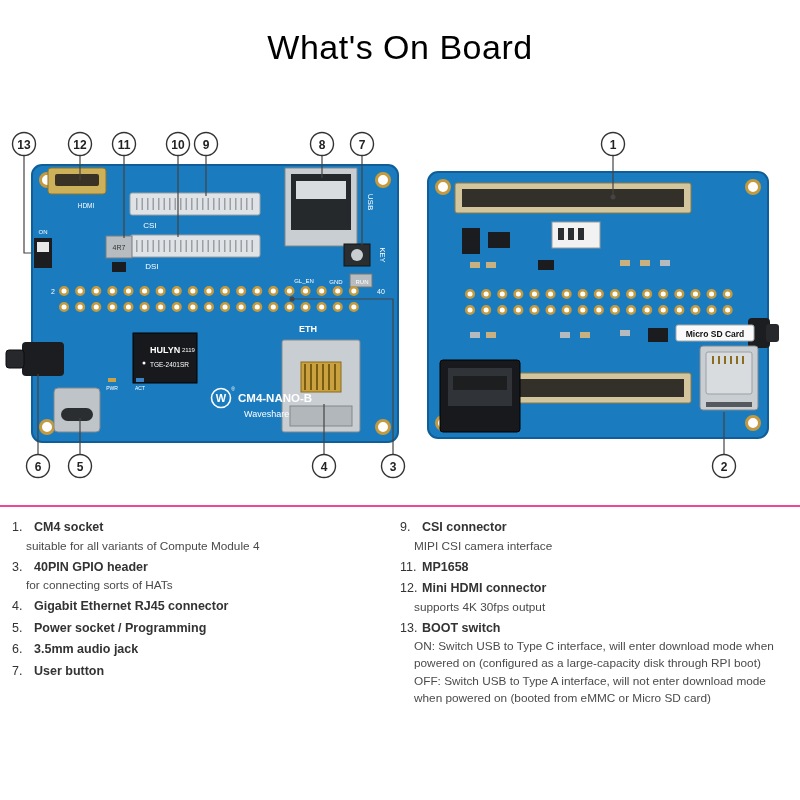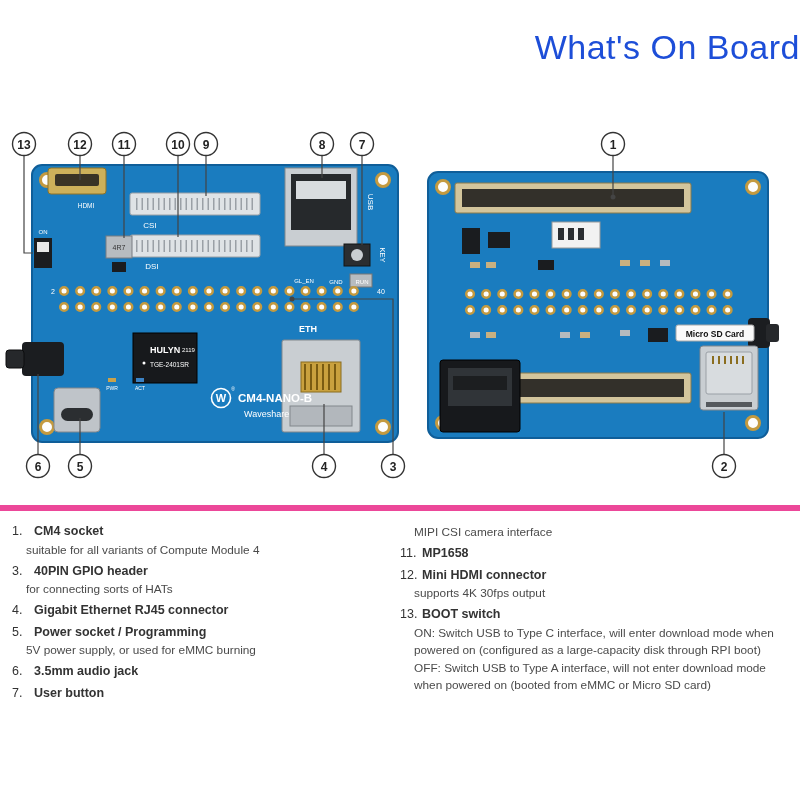--- a/index.html
+++ b/index.html
@@ -1,22 +1,22 @@
 <!DOCTYPE html>
 <html><head>
 <meta charset="utf-8">
 <style>
   html,body{margin:0;padding:0;background:#fff;}
   .page{position:relative;width:800px;height:800px;background:#fff;overflow:hidden;
         font-family:"Liberation Sans",sans-serif;color:#333;}
-  .title{margin:0;padding-top:28px;text-align:right;font-size:34px;font-weight:500;
-         letter-spacing:.5px;color:#1d4ed8;}
+  .title{margin:0;padding-top:28px;text-align:center;font-size:34px;font-weight:500;
+         letter-spacing:.5px;color:#000000;}
   .diagram{position:absolute;top:110px;left:0;width:800px;height:395px;}
   .legend{position:absolute;top:505px;left:0;width:776px;padding:12px 12px 0 12px;
-          border-top:6px solid #ec4899;display:flex;}
+          border-top:2px solid #ec4899;display:flex;}
   .col-left{width:388px;}
   .col-right{flex:1;}
   .li{margin-bottom:4px;}
   .li-head{font-size:12.5px;line-height:1.4;color:#333;}
   .li-num{display:inline-block;width:22px;}
   .li-title{font-weight:bold;}
   .li-desc{font-size:11.8px;line-height:1.45;color:#4a4a4a;margin-left:14px;margin-top:1px;}
   .silk{fill:#ffffff;}
   text{font-family:"Liberation Sans","DejaVu Sans",sans-serif;}
   .callout-circle{fill:#fff;stroke:#333;stroke-width:1.4;}
@@ -295,36 +295,36 @@
         <div class="li-head"><span class="li-num">3.</span><span class="li-title">40PIN GPIO header</span></div>
         <div class="li-desc">for connecting sorts of HATs</div>
       </div>
 
       <div class="li">
         <div class="li-head"><span class="li-num">4.</span><span class="li-title">Gigabit Ethernet RJ45 connector</span></div>
       </div>
 
       <div class="li">
         <div class="li-head"><span class="li-num">5.</span><span class="li-title">Power socket / Programming</span></div>
-        <div class="li-desc">5V power supply, or used for eMMC burning</div>
       </div>
 
       <div class="li">
         <div class="li-head"><span class="li-num">6.</span><span class="li-title">3.5mm audio jack</span></div>
       </div>
 
       <div class="li">
         <div class="li-head"><span class="li-num">7.</span><span class="li-title">User button</span></div>
       </div>
 
 
     </div>
     <div class="col-right">
 
       <div class="li">
+        <div class="li-head"><span class="li-num">9.</span><span class="li-title">CSI connector</span></div>
         <div class="li-desc">MIPI CSI camera interface</div>
       </div>
 
 
       <div class="li">
         <div class="li-head"><span class="li-num">11.</span><span class="li-title">MP1658</span></div>
       </div>
 
       <div class="li">
         <div class="li-head"><span class="li-num">12.</span><span class="li-title">Mini HDMI connector</span></div>

